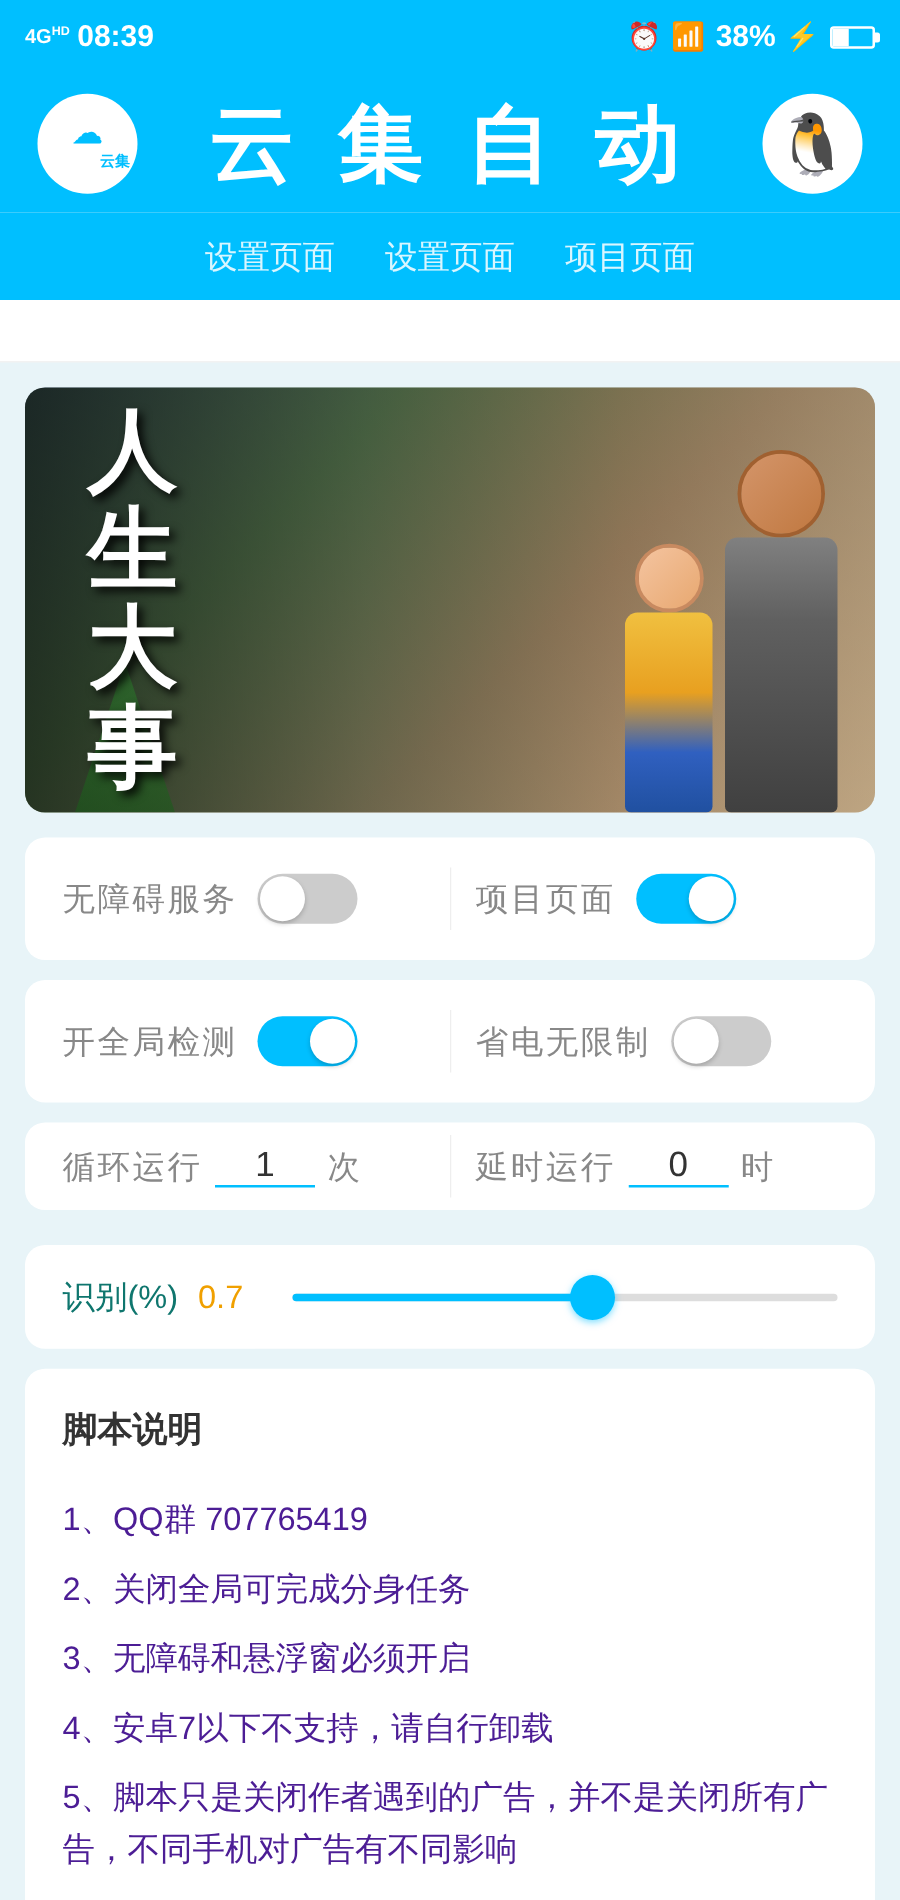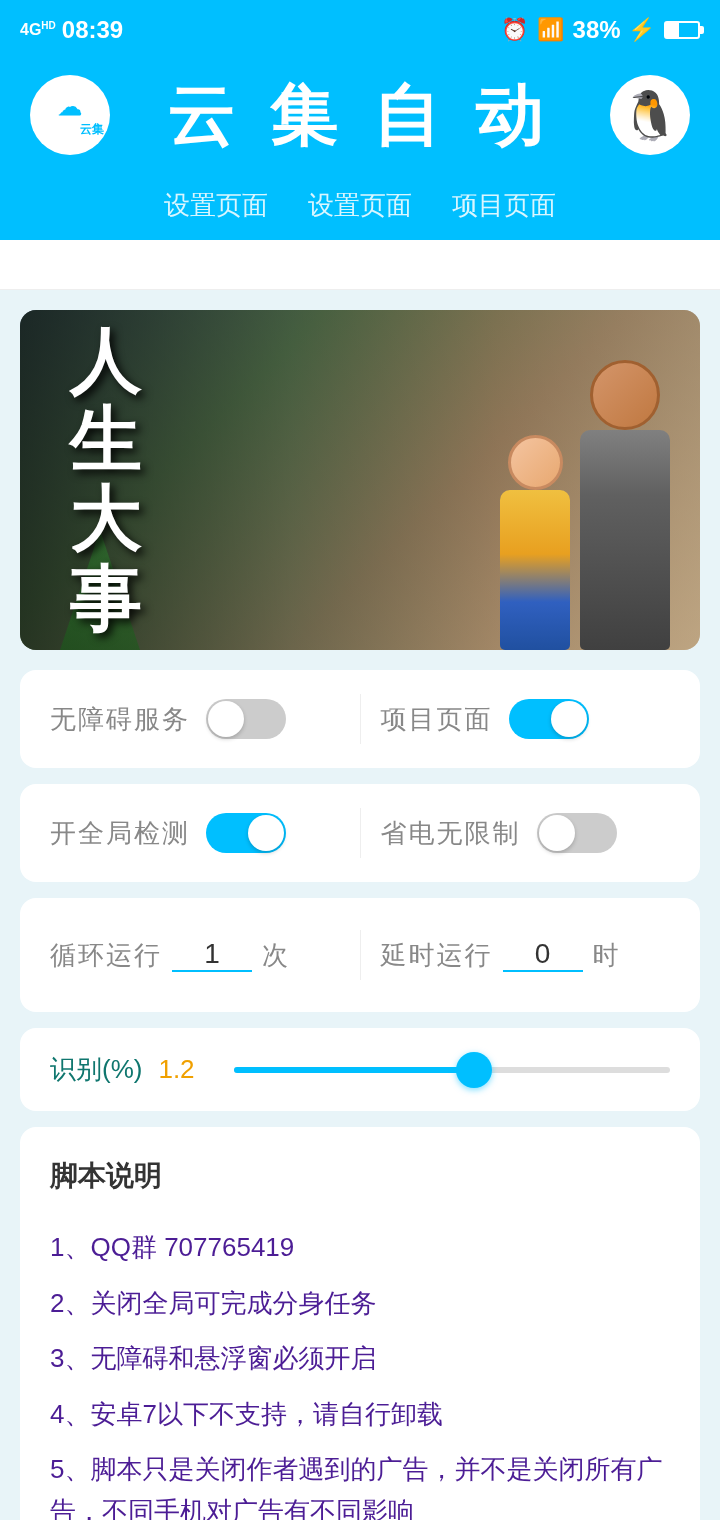--- a/index.html
+++ b/index.html
@@ -204,22 +204,22 @@
       width: 1px;
       height: 50px;
       background: #eee;
       margin: 0 20px;
     }
 
     
     .input-card {
       background: white;
       border-radius: 16px;
-      padding: 32px 30px;
-      margin-bottom: 16px;
+      padding: 10px 30px;
+      margin-bottom: 28px;
       display: flex;
       align-items: center;
       justify-content: space-between;
     }
     .input-group {
       display: flex;
       align-items: center;
       gap: 10px;
       flex: 1;
     }
@@ -447,21 +447,21 @@
     <div class="input-group">
       <span class="input-label">延时运行</span>
       <input class="input-field" type="text" value="0" style="">
       <span class="input-unit">时</span>
     </div>
   </div>
 
   <div class="slider-card">
     <div class="slider-row">
       <span class="slider-label">识别(%)</span>
-      <span class="slider-value">1.2</span>
+      <span class="slider-value">0.7</span>
       <div class="slider-track">
         <div class="slider-fill"></div>
         <div class="slider-thumb"></div>
       </div>
     </div>
   </div>
 
   <div class="desc-card">
     <div class="desc-title">脚本说明</div>
     <div class="desc-item">1、QQ群 707765419</div>

